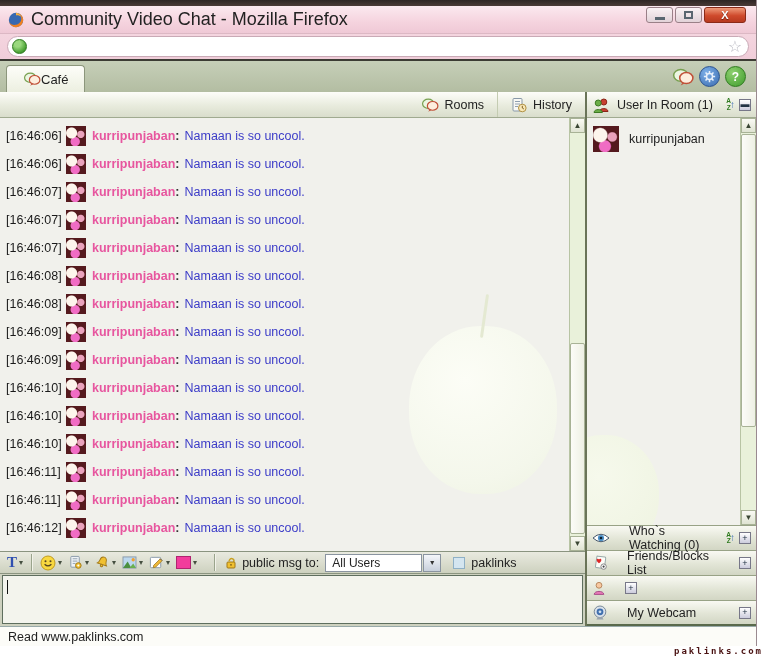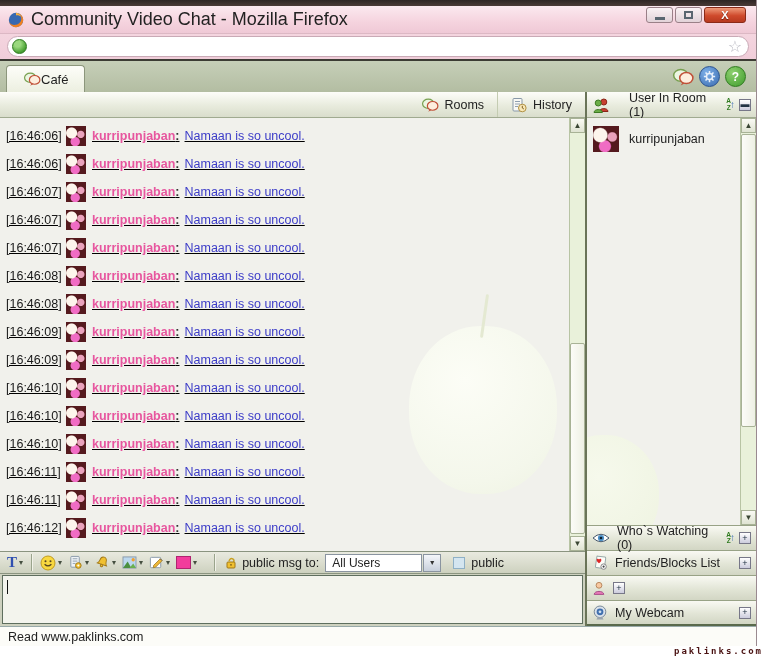--- a/index.html
+++ b/index.html
@@ -53,21 +53,21 @@
   .chat-hdr-btns { margin-left:auto; display:flex; height:100%; align-items:center; }
   .hdr-btn { display:flex; align-items:center; gap:6px; padding:0 13px; height:100%;
              border-left:1px solid #c4ccb2; font-size:12.5px; color:#222; }
   
   .chat-area { position:relative; flex:1; background:#f1f1ec; overflow:hidden; }
   .apple { position:absolute; right:28px; top:208px; width:148px; height:168px; border-radius:48%;
            background:radial-gradient(circle at 38% 32%, #fcfdf6, #f4f7eb 70%, #eef2e2); }
   .apple::before { content:""; position:absolute; left:74px; top:-32px; width:3px; height:44px;
                    background:#e4e9d2; transform:rotate(8deg); border-radius:2px; }
   .messages { padding:4px 18px 0 0; }
-  .msg { height:28px; display:flex; align-items:center; padding-left:6px; font-size:12.5px; white-space:nowrap;text-decoration:underline; }
+  .msg { height:28px; display:flex; align-items:center; padding-left:6px; font-size:12.5px; white-space:nowrap; }
   .ts { color:#1a1a1a; min-width:58px; }
   .avatar { width:20px; height:20px; margin:0 6px 0 2px; flex:0 0 auto;
             background:
               radial-gradient(circle at 28% 35%, #fdf5ec 0 26%, rgba(0,0,0,0) 31%),
               radial-gradient(circle at 46% 78%, #f06cc4 0 22%, rgba(0,0,0,0) 27%),
               radial-gradient(circle at 74% 42%, #eaa2bc 0 17%, rgba(0,0,0,0) 22%),
               #551a1e; }
   .uname { font-weight:bold; }
   .colon { font-weight:bold; color:#333; margin-right:5px; }
   
@@ -97,35 +97,35 @@
   .prv-label { font-size:12.5px; color:#222; }
   .input-row { height:52px; display:flex; background:#cdd1bf; }
   .msg-input { flex:1; margin:1px 2px 2px 2px; background:#f3f4ed; border:1px solid #5e6e5e;
                position:relative; font-size:12.5px; padding:3px; color:#222; }
   .caret { position:absolute; left:4px; top:4px; width:1px; height:14px; background:#111; }
   .send-btn { width:46px; margin:1px 2px 2px 0; border:1px solid #7a8474;
               background:linear-gradient(#f6f6f0,#d3d7c7 60%,#c3c8b5); display:flex; flex-direction:column;
               align-items:center; justify-content:center; gap:1px; }
   .send-label { font-size:12.5px; font-weight:bold; color:#222; }
   
-  .users-hdr { padding:0 5px; gap:19px; }
+  .users-hdr { padding:0 5px; gap:7px; }
   .hdr-right { margin-left:auto; display:flex; align-items:center; gap:4px; }
   .sort-az { display:flex; align-items:center; line-height:1; }
   .az-letters { font-size:6.5px; font-weight:bold; color:#2e7a1e; text-align:center; }
   .az-arrow { font-size:10px; color:#3a6cb0; margin-left:-1px; }
   .mini-box { width:12px; height:12px; border:1px solid #778; background:linear-gradient(#fff,#ccd);
               display:flex; align-items:center; justify-content:center; font-size:9px;
               line-height:1; color:#234; }
   .users-area { position:relative; flex:1; background:#f1f1ec; overflow:hidden; }
   .apple2 { position:absolute; left:-38px; bottom:-30px; width:110px; height:120px; border-radius:48%;
             background:radial-gradient(circle at 45% 35%, #f6f9ec, #eef3e0); }
   .user-row { display:flex; align-items:center; padding:8px 6px 0 6px; font-size:12.5px; color:#222; gap:10px; }
   .avatar.big { width:26px; height:26px; margin:0; }
   .accordion { border-top:1px solid #98a286; }
-  .acc-row { height:25px; display:flex; align-items:center; padding:0 5px; gap:7px;
+  .acc-row { height:25px; display:flex; align-items:center; padding:0 5px; gap:19px;
              background:linear-gradient(#f9f9f3,#e2e5d6 55%,#d2d6c4); border-bottom:1px solid #98a286;
              font-size:12.5px; color:#222; }
   .acc-label { flex:1; }
   .acc-right { display:flex; align-items:center; gap:4px; }
   
   .statusbar { height:20px; background:#fcfcf8; border-top:1px solid #9aa; display:flex;
                align-items:center; padding-left:8px; font-size:12.5px; color:#222; }
   .watermark { height:11px; text-align:right; padding-right:5px;
                font-family:"DejaVu Sans Mono", monospace; font-size:9px; letter-spacing:2px;
                color:#4a1212; font-weight:bold; }
@@ -427,21 +427,21 @@
               <rect x="3" y="6" width="8" height="6" rx="1" fill="#f0c030" stroke="#a07818"></rect>
               <circle cx="7" cy="8.8" r=".9" fill="#806018"></circle>
             </svg>
         </span>
         <span class="pmt-label">public msg to:</span>
         <div class="select">
           <span>All Users</span>
         </div>
         <div class="select-arrow">▼</div>
         <div class="checkbox"></div>
-        <span class="prv-label">public</span>
+        <span class="prv-label">paklinks</span>
       </div>
 
       <div class="input-row">
         <div class="msg-input">
           <span class="caret"></span>
           <span></span>
         </div>
       </div>
     </div>
 

